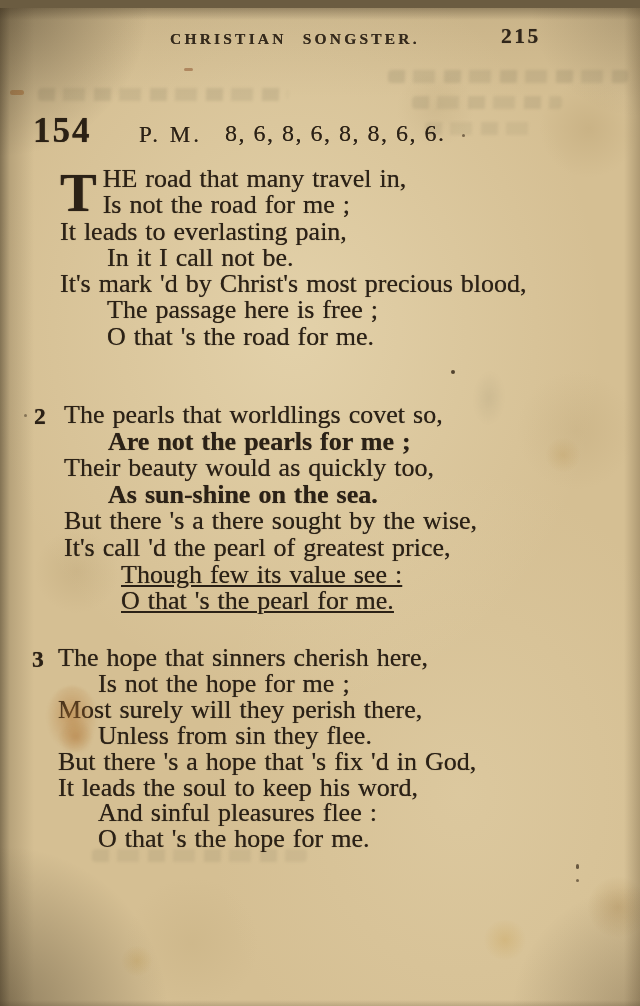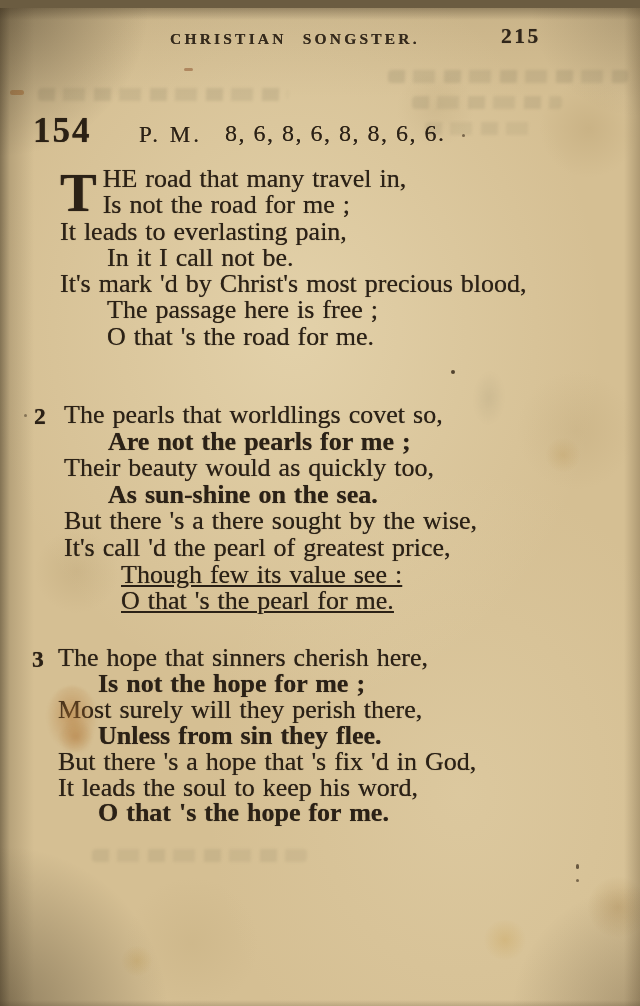--- a/index.html
+++ b/index.html
@@ -56,21 +56,21 @@
   .vline{
     font-size:26px;line-height:26.3px;white-space:nowrap;
     word-spacing:1.5px;
     text-shadow:0 0 .7px rgba(43,33,22,.75);
   }
   .stanza-2 .vline{line-height:26.6px;}
   .stanza-3 .vline{line-height:25.9px;}
   .stanza-1 .in{padding-left:47px;}
   .stanza-2 .in{padding-left:44px;font-weight:bold;}
   .stanza-2 .in2{padding-left:57px;text-decoration:underline;}
-  .stanza-3 .in{padding-left:40px;font-weight:bold;}
+  .stanza-3 .in{padding-left:40px;}
   .stanza-num{
     position:absolute;left:-30px;top:1px;
     font-size:23.5px;font-weight:bold;
     text-shadow:0 0 .7px rgba(43,33,22,.8);
   }
   .stanza-3 .stanza-num{left:-26px;}
   .dropcap{
     float:left;font-size:55px;line-height:48px;font-weight:bold;
     margin:3px 6px 0 0;
     text-shadow:0 0 1px rgba(43,33,22,.8);
@@ -179,20 +179,21 @@
         <div class="vline in2">O that 's the pearl for me.</div>
       </div>
       <div class="stanza stanza-3">
         <span class="stanza-num">3</span>
         <div class="vline flush">The hope that sinners cherish here,</div>
         <div class="vline in">Is not the hope for me ;</div>
         <div class="vline flush">Most surely will they perish there,</div>
         <div class="vline in">Unless from sin they flee.</div>
         <div class="vline flush">But there 's a hope that 's fix 'd in God,</div>
         <div class="vline flush">It leads the soul to keep his word,</div>
+        <div class="vline in">And sinful pleasures flee :</div>
         <div class="vline in">O that 's the hope for me.</div>
       </div>
     </div>
 
   <div class="stain st1"></div>
   <div class="stain st1b"></div>
   <div class="stain st2"></div>
   <div class="stain st3"></div>
   <div class="stain st4"></div>
   <div class="stain st5"></div>

